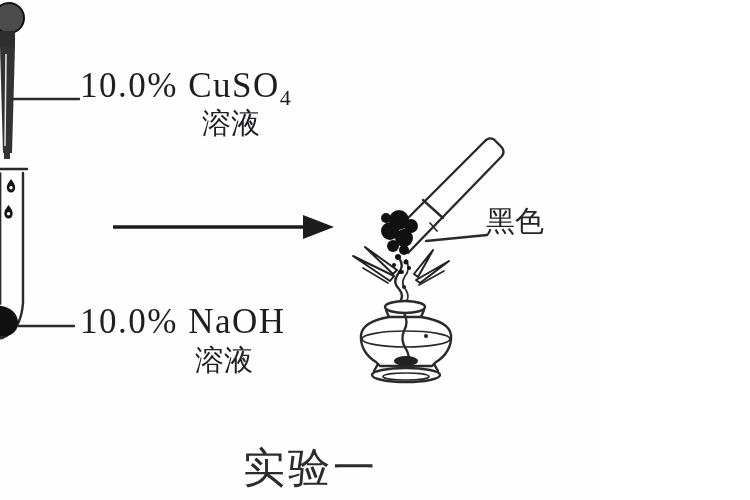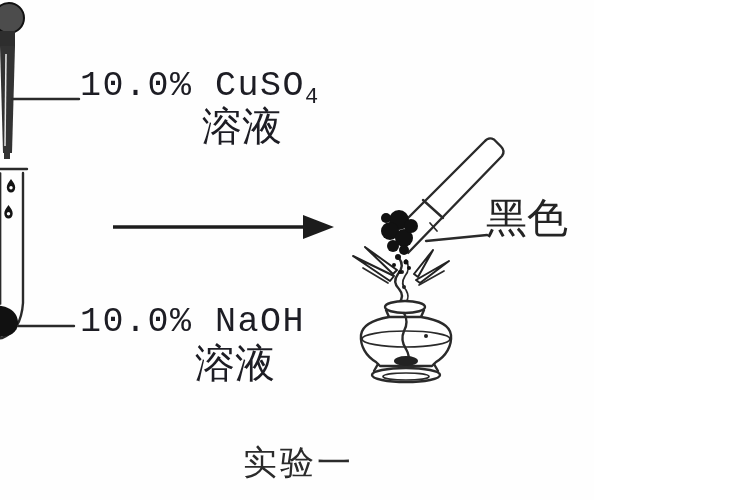--- a/index.html
+++ b/index.html
@@ -1,30 +1,30 @@
 <!DOCTYPE html>
 <html><head>
 <meta charset="utf-8">
 <style>
   html,body{margin:0;padding:0;background:#ffffff;}
   .stage{
     position:relative;width:594px;height:500px;background:#fefefe;
-    overflow:hidden;font-family:Liberation Mono, monospace;color:#1f1f1f;
+    overflow:hidden;font-family:Liberation Serif, serif;color:#1f1f1f;
   }
   .art{position:absolute;left:0;top:0;width:750px;height:500px;}
   .label{position:absolute;white-space:nowrap;color:#1d1d24;}
   .latin-line{font-size:35px;letter-spacing:1.5px;line-height:1.05;}
   .latin-line sub{font-size:22px;line-height:0;}
-  .cjk{font-size:40px;line-height:1.1;}
+  .cjk{font-size:29px;line-height:1.1;}
   .label-cuso4{left:80px;top:68px;}
   .label-cuso4 .cjk{margin-left:122px;margin-top:3px;}
   .label-naoh{left:80px;top:304px;}
   .label-naoh .cjk{margin-left:115px;margin-top:4px;}
-  .label-black-solid{left:486px;top:196px;font-size:41px;line-height:51px;color:#242424;}
-  .caption{left:243px;top:440px;font-size:34px;letter-spacing:3px;color:#2b2b2b;}
+  .label-black-solid{left:486px;top:196px;font-size:29px;line-height:51px;color:#242424;}
+  .caption{left:243px;top:440px;font-size:42px;letter-spacing:3px;color:#2b2b2b;}
   svg .ink{stroke:#2a2a2a;fill:none;stroke-width:2.4;stroke-linecap:round;stroke-linejoin:round;}
   svg .thin{stroke:#2a2a2a;fill:none;stroke-width:1.7;stroke-linecap:round;}
   svg .solid{fill:#111111;stroke:none;}
   svg .glass{fill:#ffffff;stroke:#2a2a2a;stroke-width:2.4;stroke-linejoin:round;}
 </style>
 </head>
 <body>
 
 <div class="stage">
 

